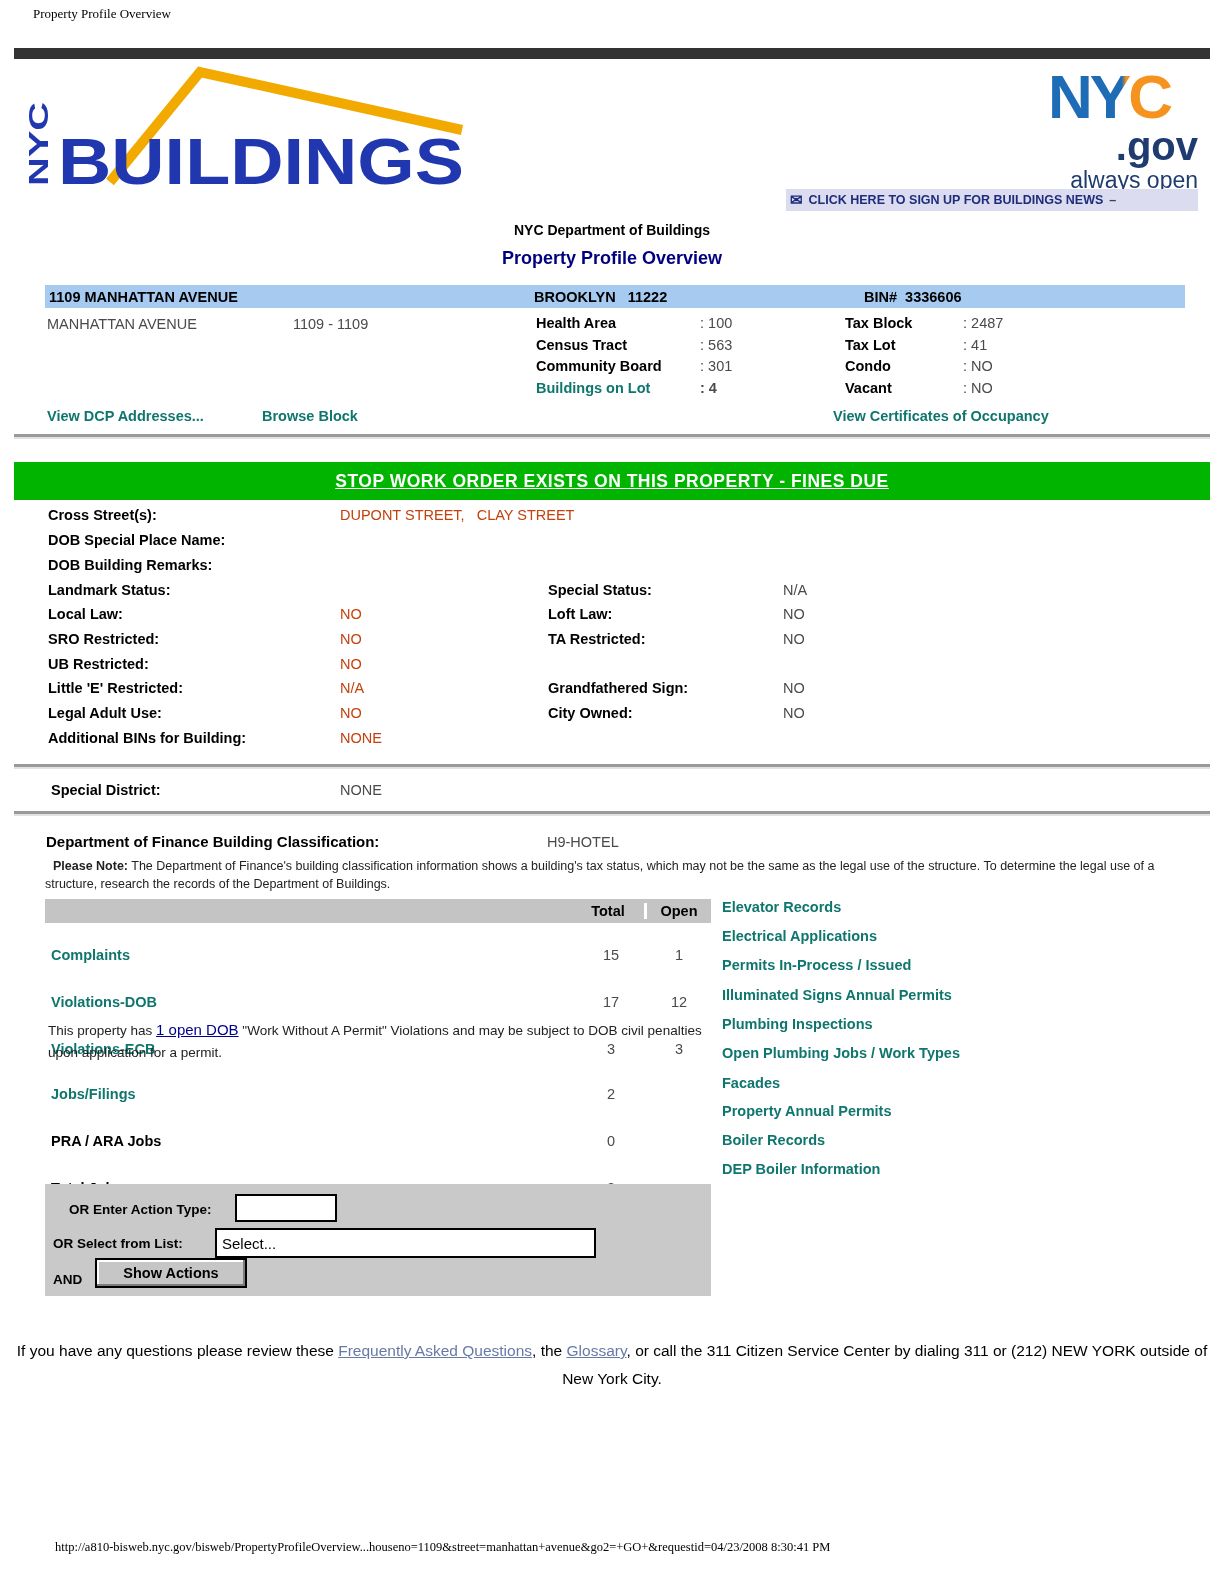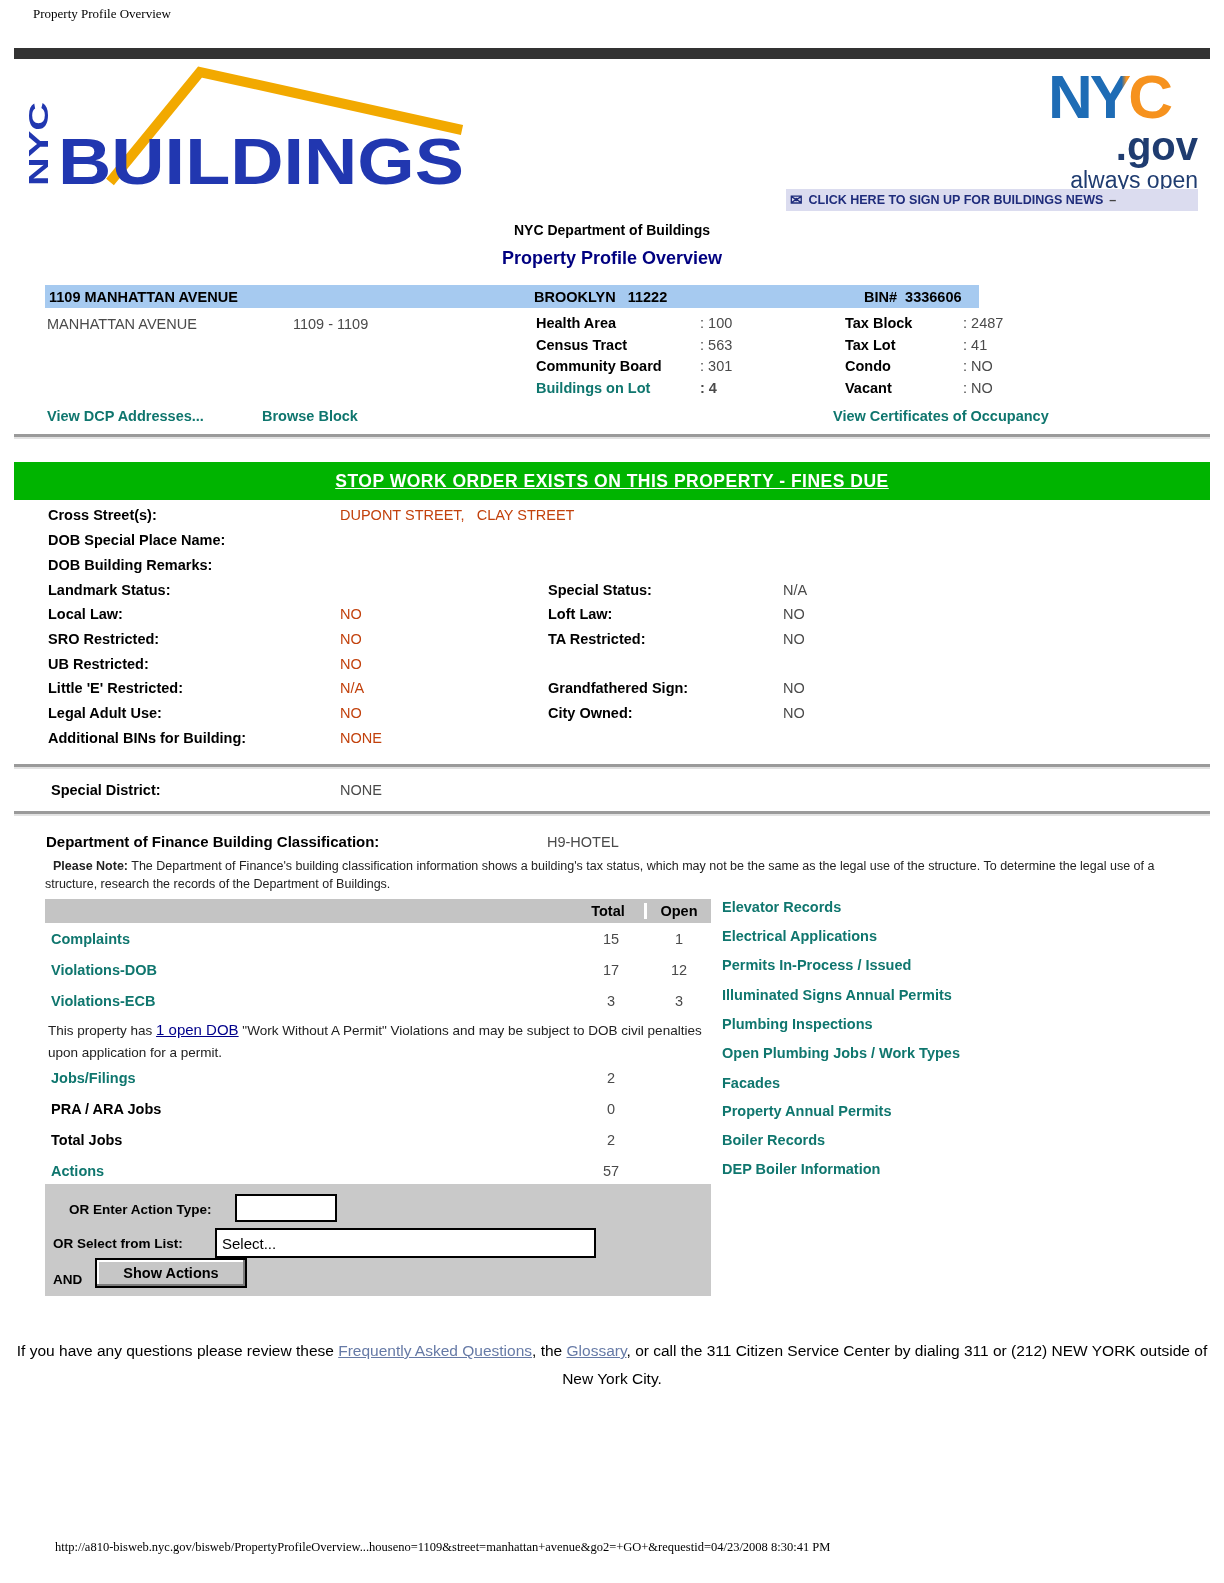--- a/index.html
+++ b/index.html
@@ -22,21 +22,21 @@
   .always-text{font-size:23px;margin-top:-2px;}
 
   .signup{left:786px;top:189px;width:412px;height:22px;background:#DBDCEF;display:flex;align-items:center;
           font-size:12.5px;font-weight:bold;color:#1F2C7B;cursor:pointer;}
   .signup .env{font-size:15px;margin:0 6px 0 4px;color:#1F2C7B;}
   .signup .dash{margin-left:6px;color:#444;}
 
   .agency{left:0;top:222px;width:1224px;text-align:center;font-size:14px;font-weight:bold;}
   .page-title{left:0;top:248px;width:1224px;text-align:center;font-size:18px;font-weight:bold;color:#000080;}
 
-  .bluebar{left:45px;top:285px;width:934px;height:23px;background:#A6CAF0;display:flex;align-items:center;
+  .bluebar{left:45px;top:285px;width:1140px;height:23px;background:#A6CAF0;display:flex;align-items:center;
            font-size:14.5px;font-weight:bold;}
   .bluebar .c1{width:485px;padding-left:4px;white-space:pre;}
   .bluebar .c2{width:330px;white-space:pre;}
   .bluebar .c3{flex:1;white-space:pre;}
 
   .addr-street{left:47px;top:316px;font-size:14.5px;color:#4a4a4a;}
   .addr-range{left:293px;top:316px;font-size:14.5px;color:#4a4a4a;}
 
   .geo{font-size:14.5px;}
   .gt0{top:315px}.gt1{top:337px}.gt2{top:358px}.gt3{top:380px}
@@ -70,21 +70,21 @@
   .dof-label{left:46px;top:833px;font-size:15px;font-weight:bold;}
   .dof-value{left:547px;top:834px;font-size:14.5px;color:#4a4a4a;}
   .dof-note{left:45px;top:857px;width:1128px;font-size:12.5px;line-height:1.45;color:#222;}
   .dof-note .nl{font-weight:bold;margin-left:8px;}
 
   .stats{left:45px;top:899px;width:666px;}
   .stats-head{height:24px;background:#C4C4C4;display:flex;align-items:center;font-size:14.5px;font-weight:bold;}
   .col-label{flex:1;padding-left:6px;}
   .col-total{width:72px;text-align:center;}
   .col-open{width:64px;text-align:center;border-left:3px solid #fff;}
-  .stats-row{height:30px;display:flex;align-items:center;font-size:14.5px;margin-top:1px;}
+  .stats-row{height:30px;display:flex;align-items:center;font-size:14.5px;margin-top:17px;}
   .stats-row .num{color:#4a4a4a;font-weight:normal;border-left:none;}
 
   .wwp{left:48px;top:1018px;width:655px;font-size:13.5px;line-height:1.6;color:#222;}
   .wwp .wlnk{color:#00008B;text-decoration:underline;font-size:15px;cursor:pointer;}
 
   .jobs{left:45px;top:1062px;width:666px;}
   .jobs .stats-row{height:30px;}
   .plain-label{flex:1;padding-left:6px;font-weight:bold;}
 
   .formbox{left:45px;top:1184px;width:666px;height:112px;background:#C9C9C9;}

